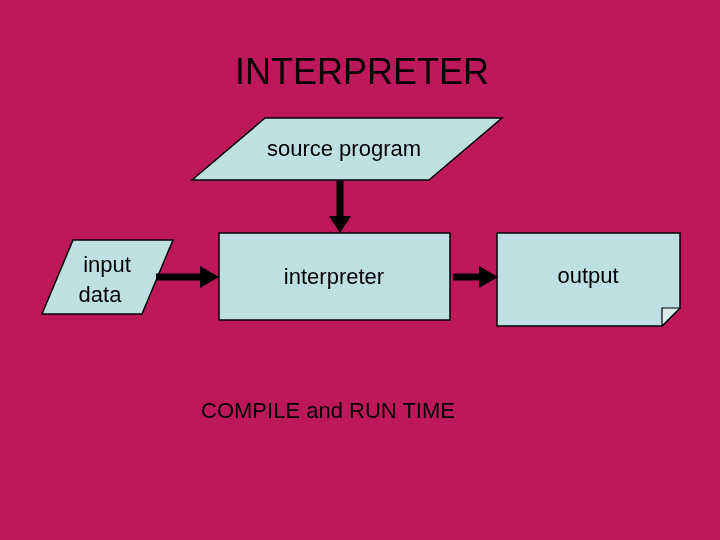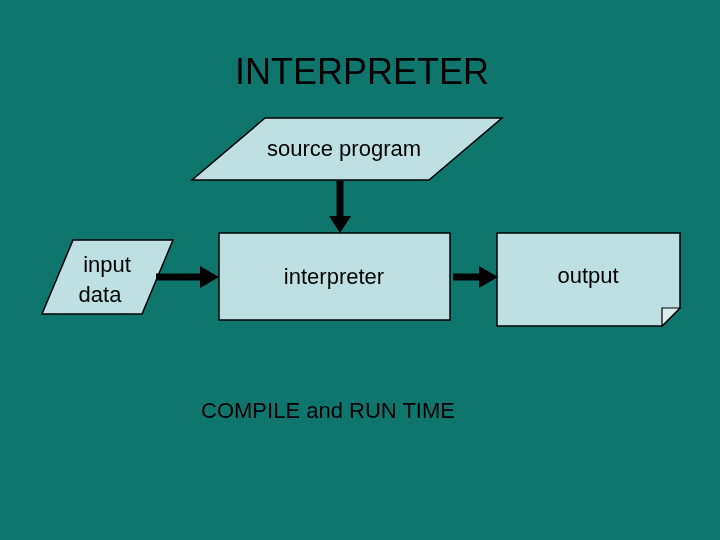--- a/index.html
+++ b/index.html
@@ -7,21 +7,21 @@
     padding: 0;
     background: #ffffff;
   }
   body {
     font-family: "Liberation Sans", sans-serif;
   }
   #slide {
     position: relative;
     width: 720px;
     height: 540px;
-    background: #0f766e;
+    background: #be185d;
     overflow: hidden;
   }
   #diagram-svg {
     position: absolute;
     left: 0;
     top: 0;
     width: 720px;
     height: 540px;
   }
   .shape-label {

